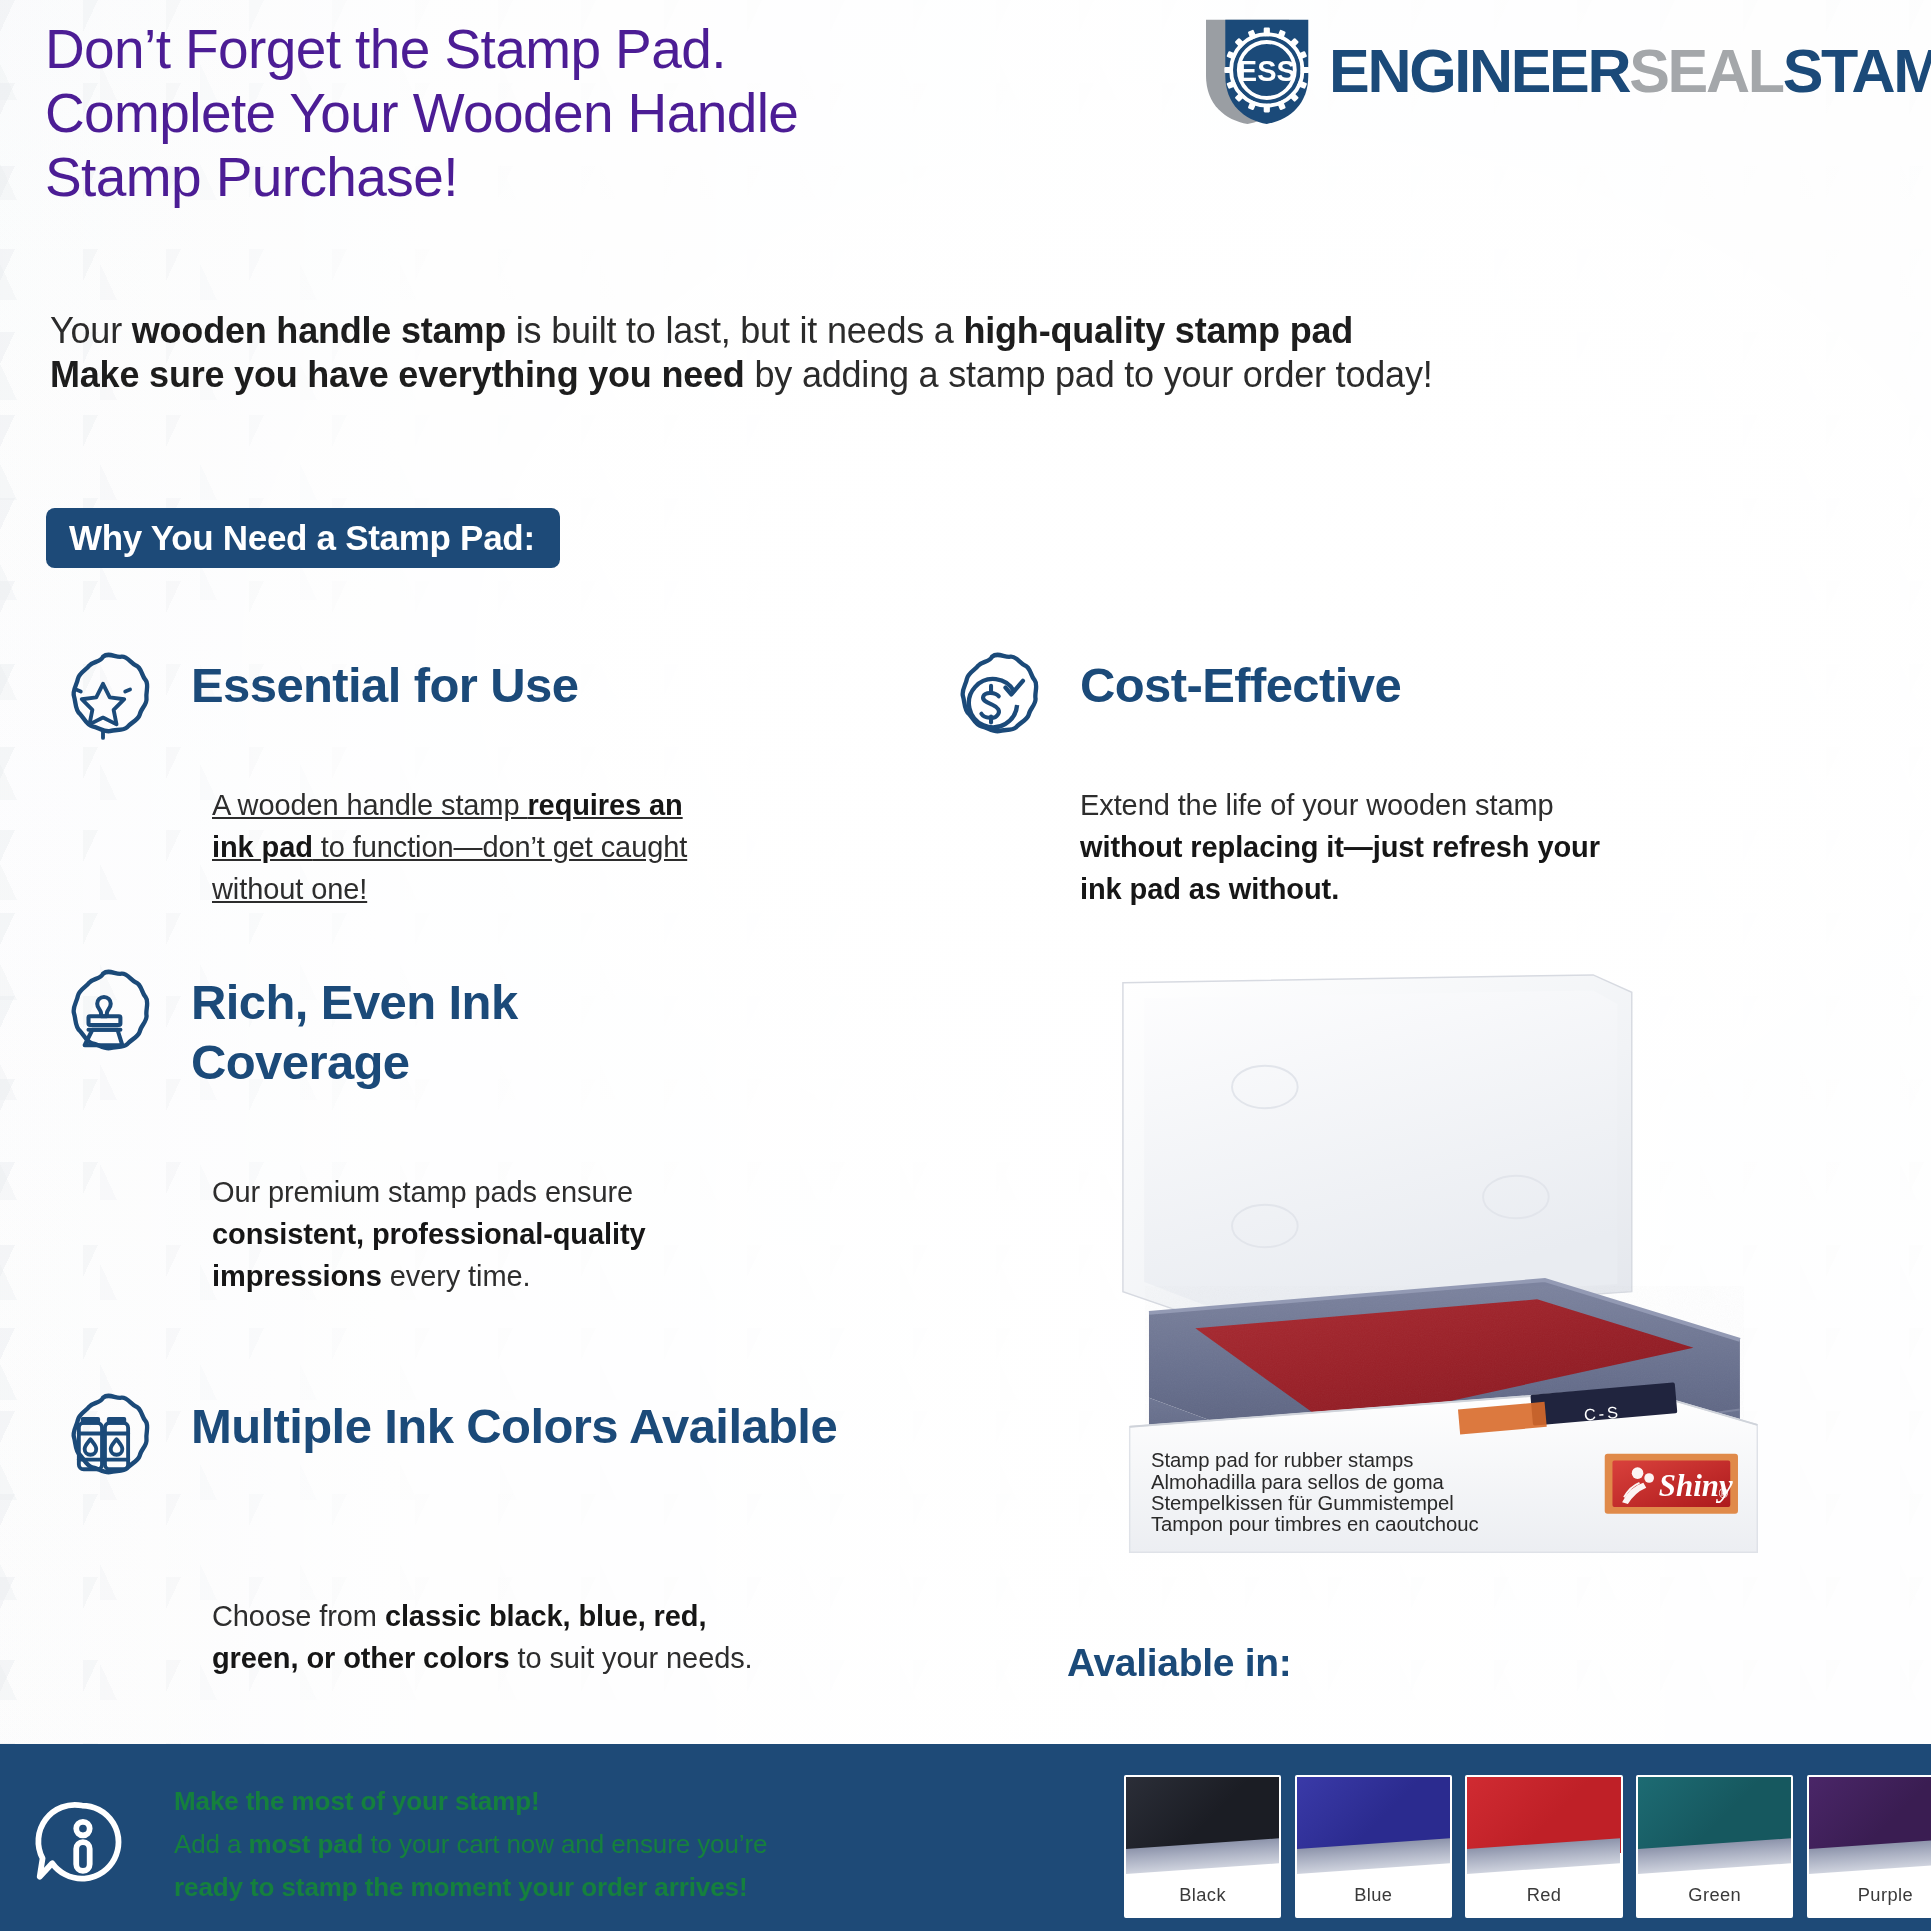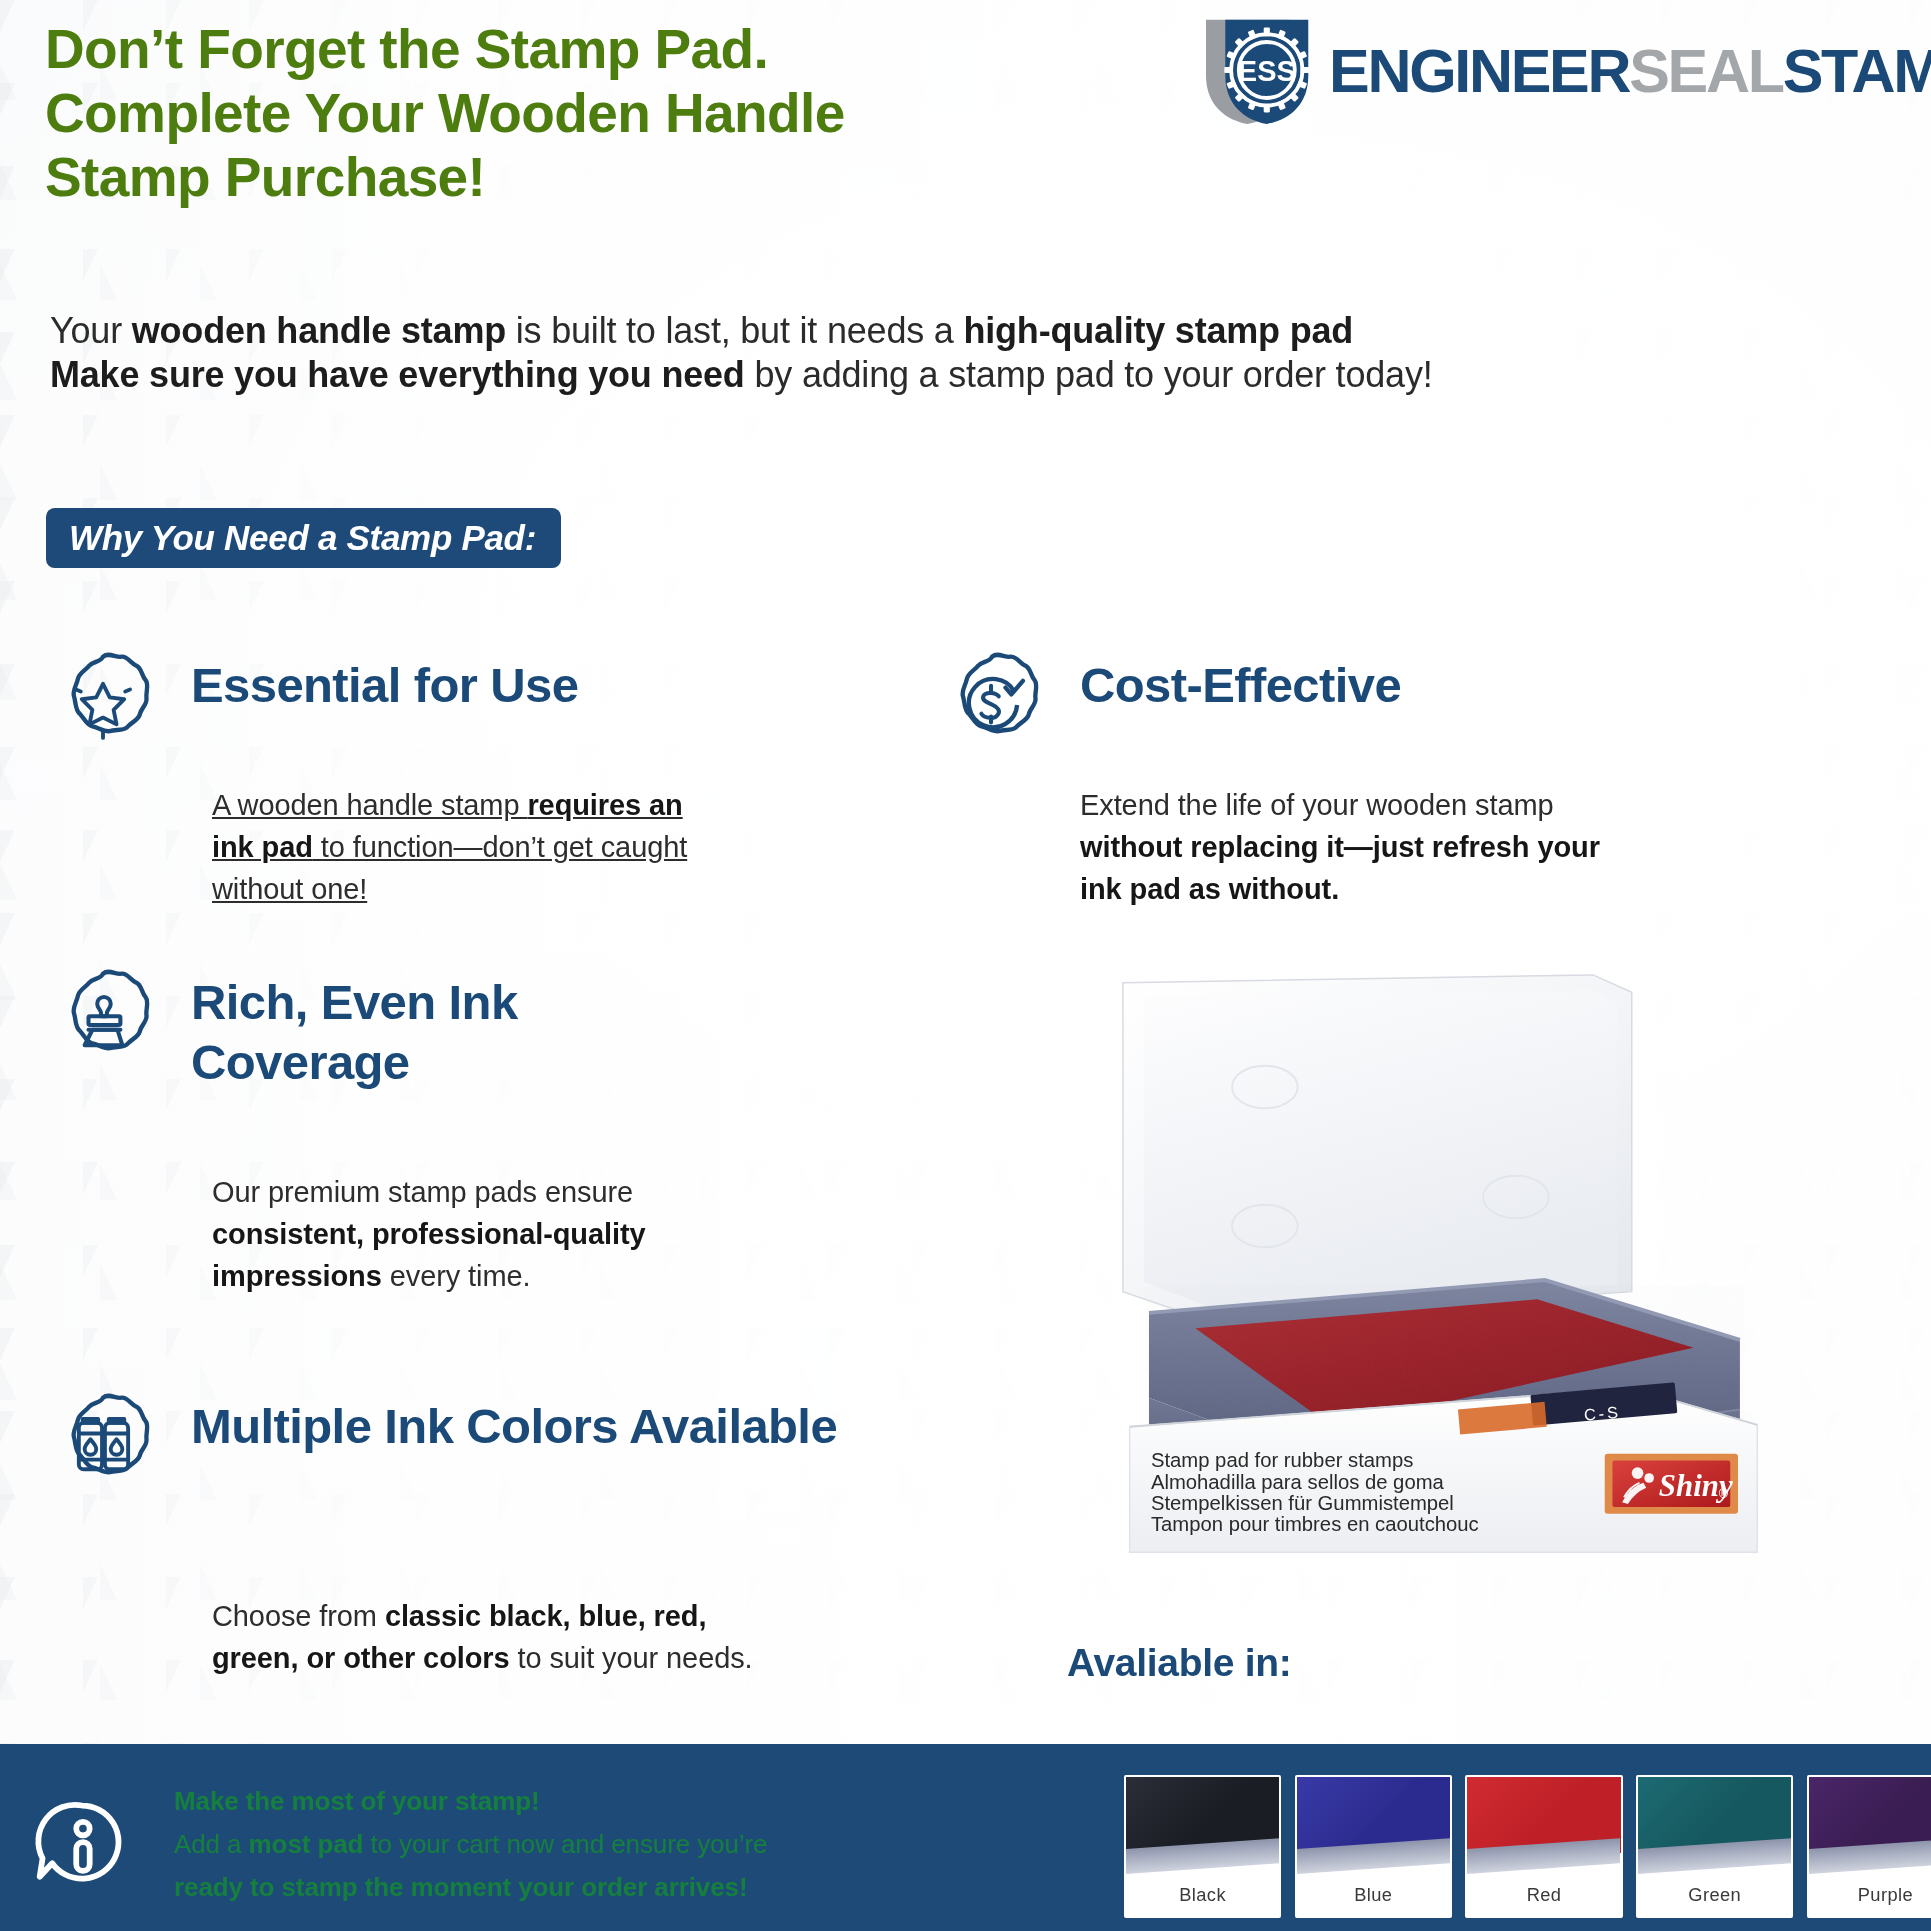--- a/index.html
+++ b/index.html
@@ -21,21 +21,21 @@
   }
   .bg-fade{position:absolute;inset:0;z-index:1;
     background:
       radial-gradient(1062px 734px at 64% 34%, rgba(255,255,255,.96) 0%, rgba(255,255,255,.80) 48%, rgba(255,255,255,.42) 78%, rgba(255,255,255,.18) 100%),
       linear-gradient(90deg, rgba(255,255,255,.30) 0%, rgba(255,255,255,.86) 22%, rgba(255,255,255,.95) 55%, rgba(255,255,255,.88) 100%);
   }
   .content{position:relative;z-index:3;}
 
   
   .headline{position:absolute;left:45px;top:17.4px;width:1139px;
-    color:#4d7c0f;font-weight:bold;font-size:55px;line-height:64px;
+    color:#4c1d95;font-weight:normal;font-size:55px;line-height:64px;
     letter-spacing:-0.6px;}
   .headline span{display:block;white-space:nowrap;}
 
   .logo{position:absolute;left:1202px;top:11.6px;width:719px;height:116px;}
   .logo-badge{position:absolute;left:0;top:2.9px;width:118px;height:110px;}
   .logo-wordmark{position:absolute;left:127px;top:25px;height:68px;
     font-size:61px;font-weight:bold;letter-spacing:-2.3px;line-height:68px;white-space:nowrap;}
   .w-eng{color:#1b4a79;margin-top:44px;}
   .w-seal{color:#a4a7aa;}
   .w-stamps{color:#1b4a79;}
@@ -43,21 +43,21 @@
   
   .intro{position:absolute;left:50px;top:309px;width:1641px;
     color:#2b2b2b;font-size:36px;line-height:44px;letter-spacing:-0.2px;}
   .intro b{font-weight:bold;color:#1d1d1d;}
   .intro-l{display:block;white-space:nowrap;}
 
   
   .pill{position:absolute;left:46px;top:508px;height:60px;
     background:#1d4a78;border-radius:8.7px;
     padding:0 25px 0 23px;display:flex;align-items:center;
-    color:#ffffff;font-size:35px;font-weight:bold;letter-spacing:-0.3px;font-style:italic;}
+    color:#ffffff;font-size:35px;font-weight:bold;letter-spacing:-0.3px;}
 
   
   .feat{position:absolute;}
   .feat .ico{position:absolute;left:0;top:0;width:114px;height:114px;}
   .feat .ttl{position:absolute;left:145px;top:5.8px;width:599px;
     color:#1b4a79;font-weight:bold;font-size:49px;line-height:60px;letter-spacing:-0.6px;}
   .feat .body{position:absolute;color:#2d2d2d;font-size:29px;line-height:42px;letter-spacing:-0.1px;}
   .feat .body b{font-weight:bold;color:#161616;}
   .feat .body span{display:block;white-space:nowrap;}
 

